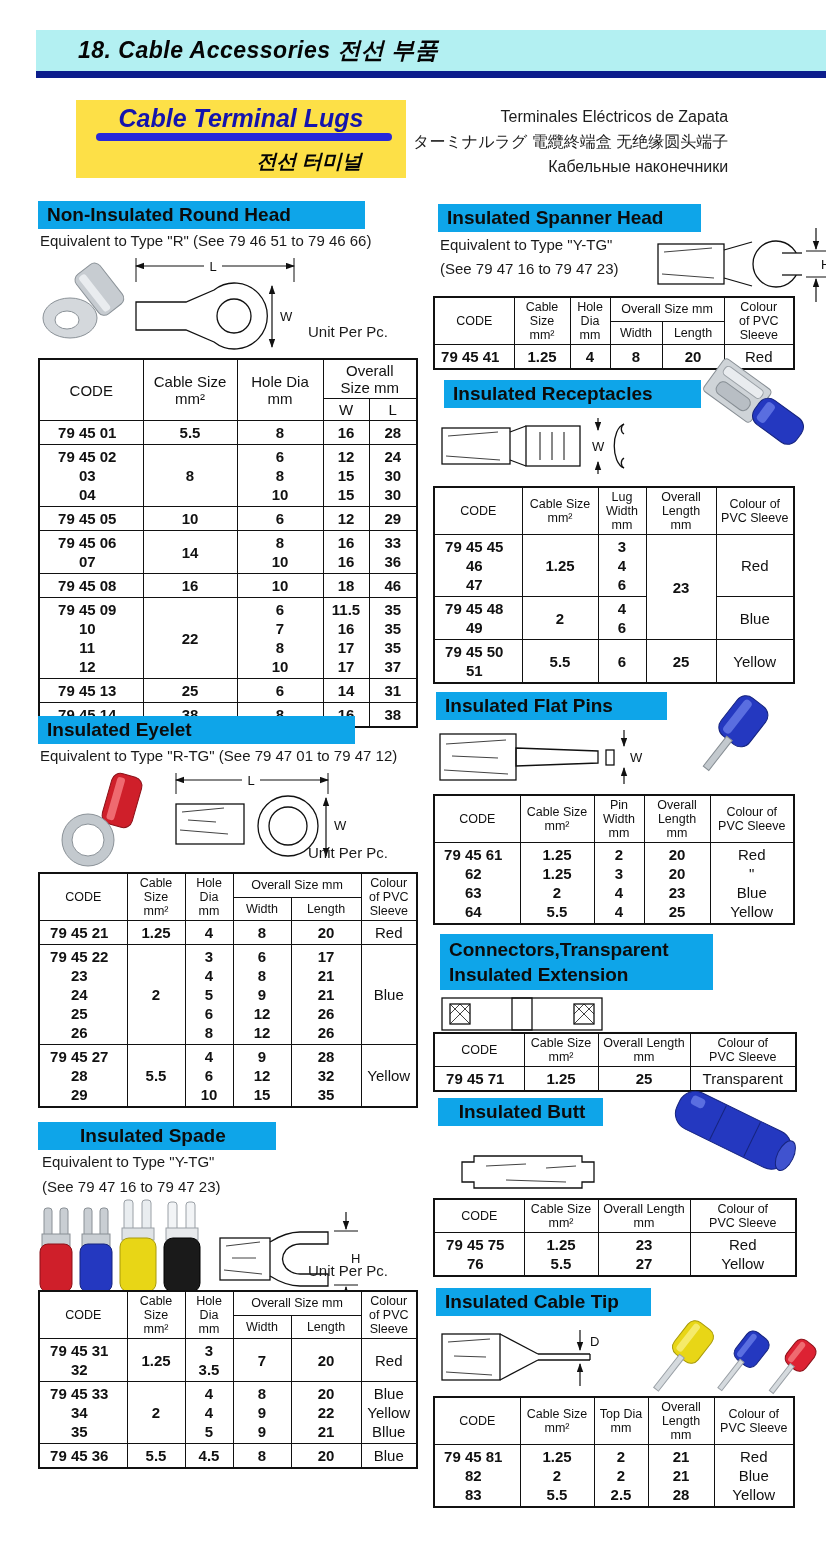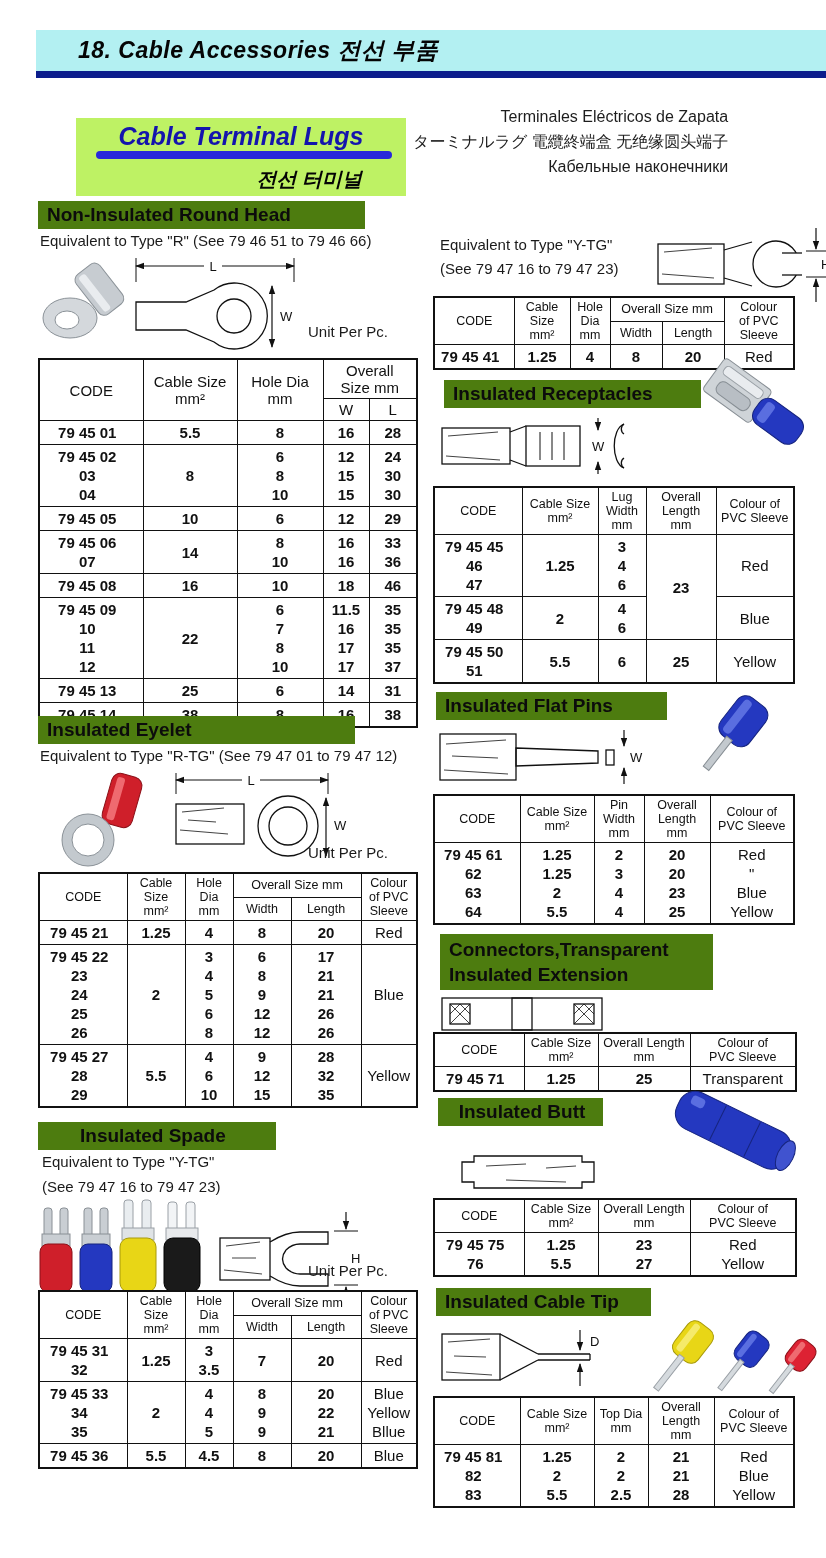--- a/index.html
+++ b/index.html
@@ -4,28 +4,28 @@
 <style>
   html,body { margin:0; padding:0; background:#ffffff; font-family:"Liberation Sans", sans-serif; color:#111; }
   .page { position:relative; width:826px; height:1558px; background:#fff; overflow:hidden;margin-left:8px; }
 
   
   .header-bar { position:absolute; left:28px; right:0; top:30px; height:41px;
     background:#b3f0f2; border-bottom:7px solid #0b1d8c; display:flex; align-items:center; }
   .header-title { font-size:23px; font-weight:bold; font-style:italic; padding-left:42px; letter-spacing:.5px; color:#050505; }
 
   
-  .title-box { position:absolute; left:68px; top:118px; width:330px; height:78px; background:#bef264; }
+  .title-box { position:absolute; left:68px; top:100px; width:330px; height:78px; background:#fde047; }
   .title-en { color:#1414ad; font-style:italic; font-weight:bold; font-size:25px; text-align:center; margin-top:4px; }
   .title-bar { height:8px; background:#2828da; border-radius:4px; margin:0 14px 0 20px; }
   .title-ko { font-size:20px; font-style:italic; font-weight:bold; text-align:right; padding-right:44px; margin-top:7px; color:#050505; }
   .title-trans { position:absolute; left:405px; top:104px; font-size:16px; line-height:25px; color:#1d1d1d;text-align:right; }
 
   
-  .sh { position:absolute; background:#4d7c0f; font-weight:bold; font-size:19px; padding:3px 6px 3px 9px; color:#0c0c0c; white-space:nowrap; }
+  .sh { position:absolute; background:#0ea5e9; font-weight:bold; font-size:19px; padding:3px 6px 3px 9px; color:#0c0c0c; white-space:nowrap; }
   .sub { position:absolute; font-size:15px; color:#1a1a1a; white-space:nowrap; }
   .unit { position:absolute; font-size:15px; color:#1a1a1a; }
 
   
   table.cat { position:absolute; border-collapse:collapse; table-layout:fixed; background:#fff; border:2px solid #111; }
   table.cat th, table.cat td { border:1px solid #111; text-align:center; vertical-align:middle;
     white-space:pre-line; padding:2px 2px; }
   table.cat th { font-weight:normal; font-size:12.5px; line-height:14px; }
   table.cat.big-head th { font-size:15px; line-height:17px; }
   table.cat td { font-weight:bold; font-size:15px; line-height:19px; }
@@ -418,20 +418,21 @@
           <td>79 45 36</td>
           <td>5.5</td>
           <td>4.5</td>
           <td>8</td>
           <td>20</td>
           <td>Blue</td>
         </tr>
       </tbody>
     </table>
 
+  <div class="sh" style="left:430px; top:204px; width:248px;">Insulated Spanner Head</div>
   <div class="sub" style="left:432px; top:236px;">Equivalent to Type "Y-TG"</div>
   <div class="sub" style="left:432px; top:260px;">(See 79 47 16 to 79 47 23)</div>
 
   <svg style="left:648px; top:226px;" width="178" height="78">
     <rect x="2" y="18" width="66" height="40" class="outline"></rect>
     <line x1="8" y1="26" x2="56" y2="22" class="hatch"></line>
     <line x1="6" y1="48" x2="58" y2="52" class="hatch"></line>
     <line x1="68" y1="24" x2="96" y2="16" class="outline"></line>
     <line x1="68" y1="52" x2="96" y2="60" class="outline"></line>
     <circle cx="120" cy="38" r="23" class="outline"></circle>

